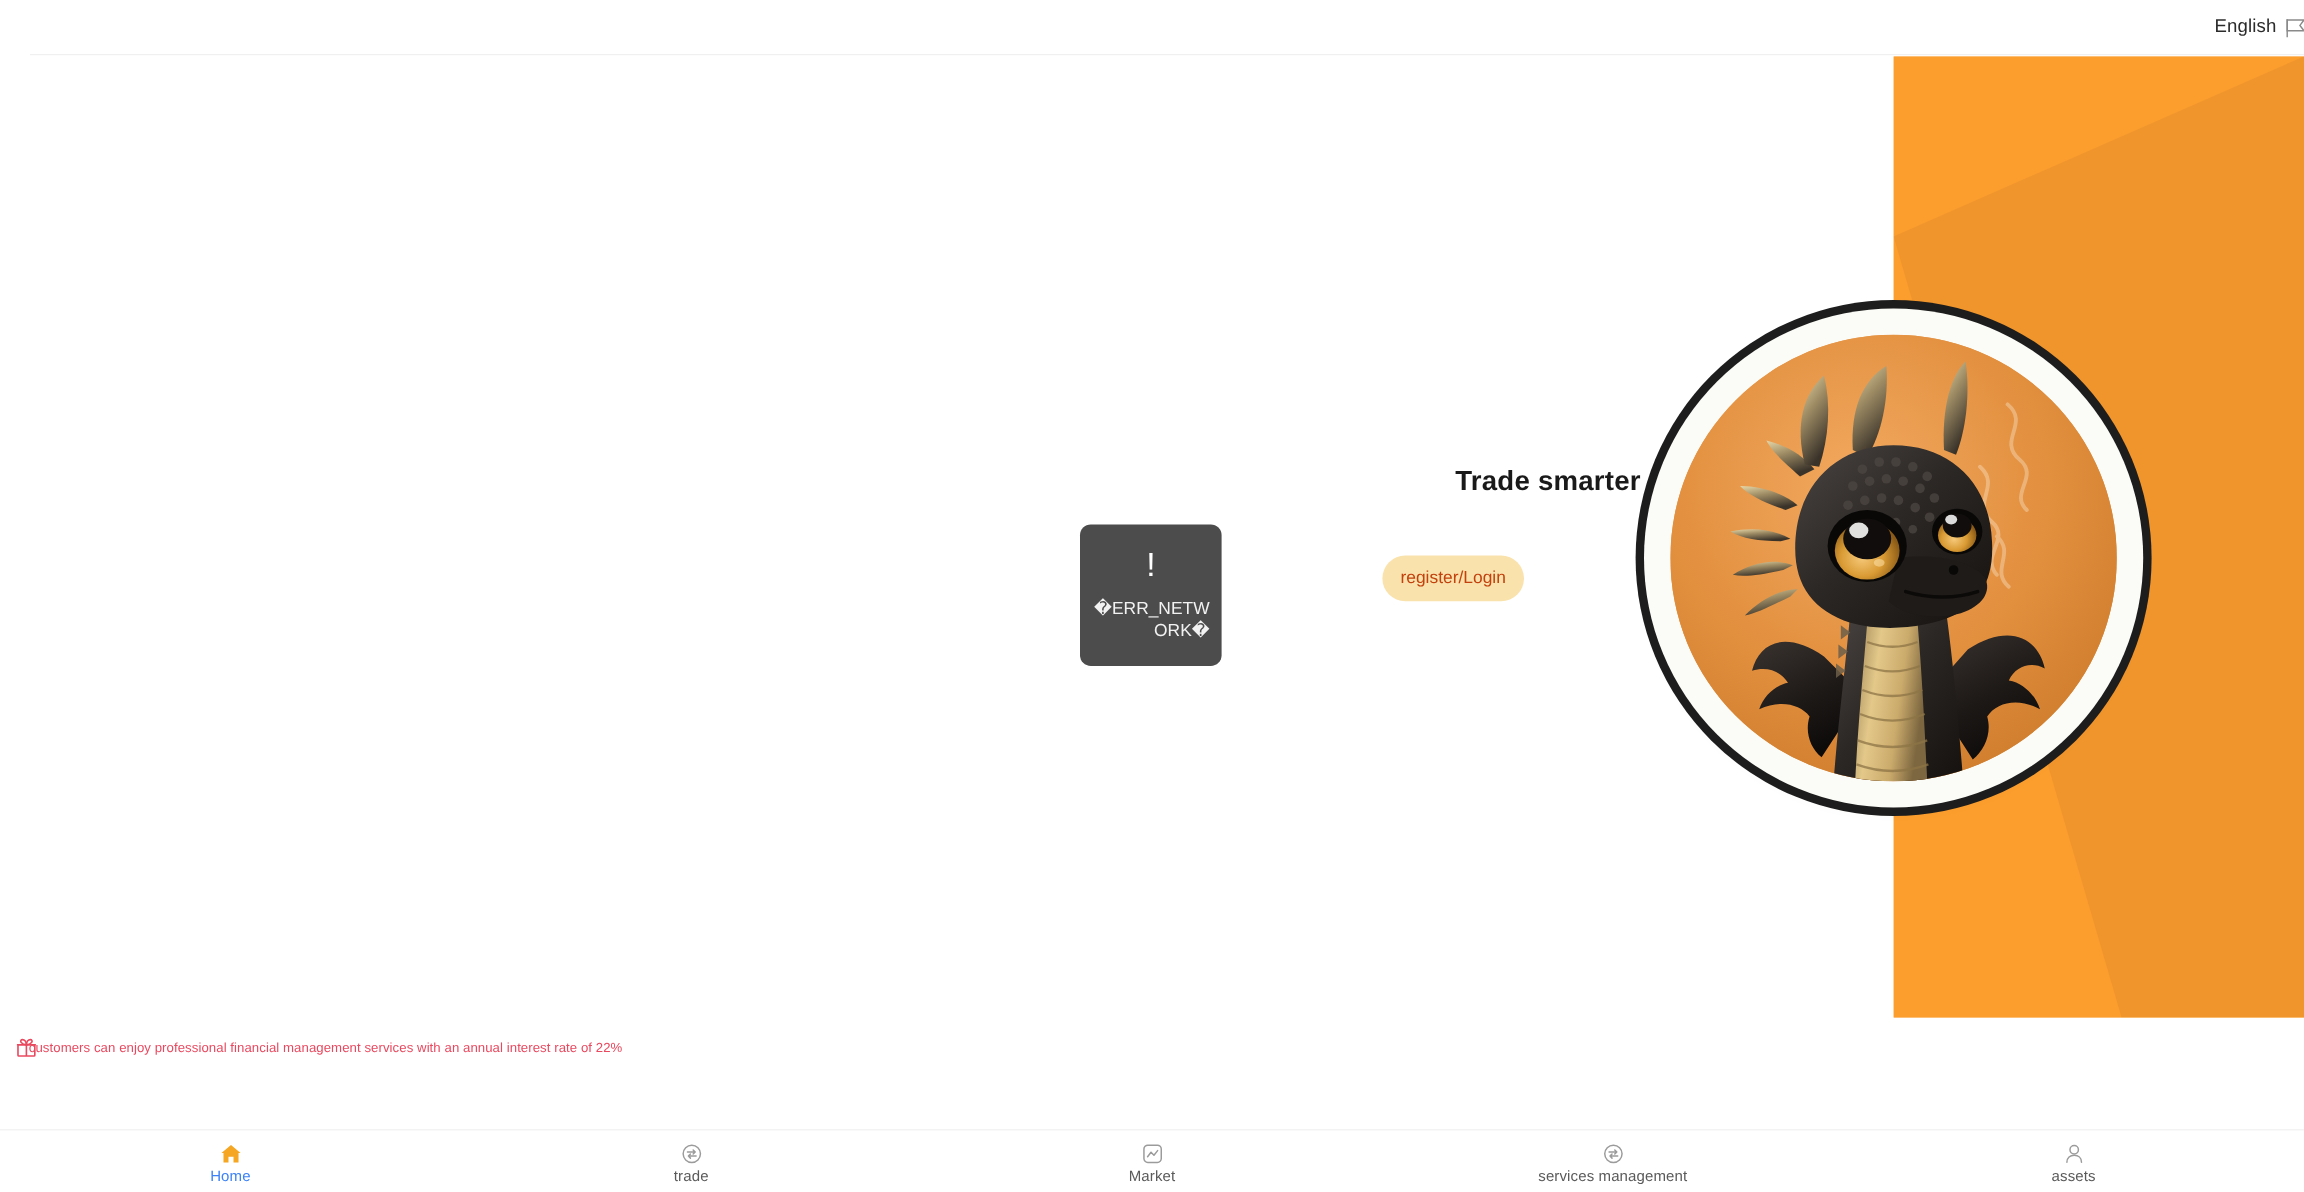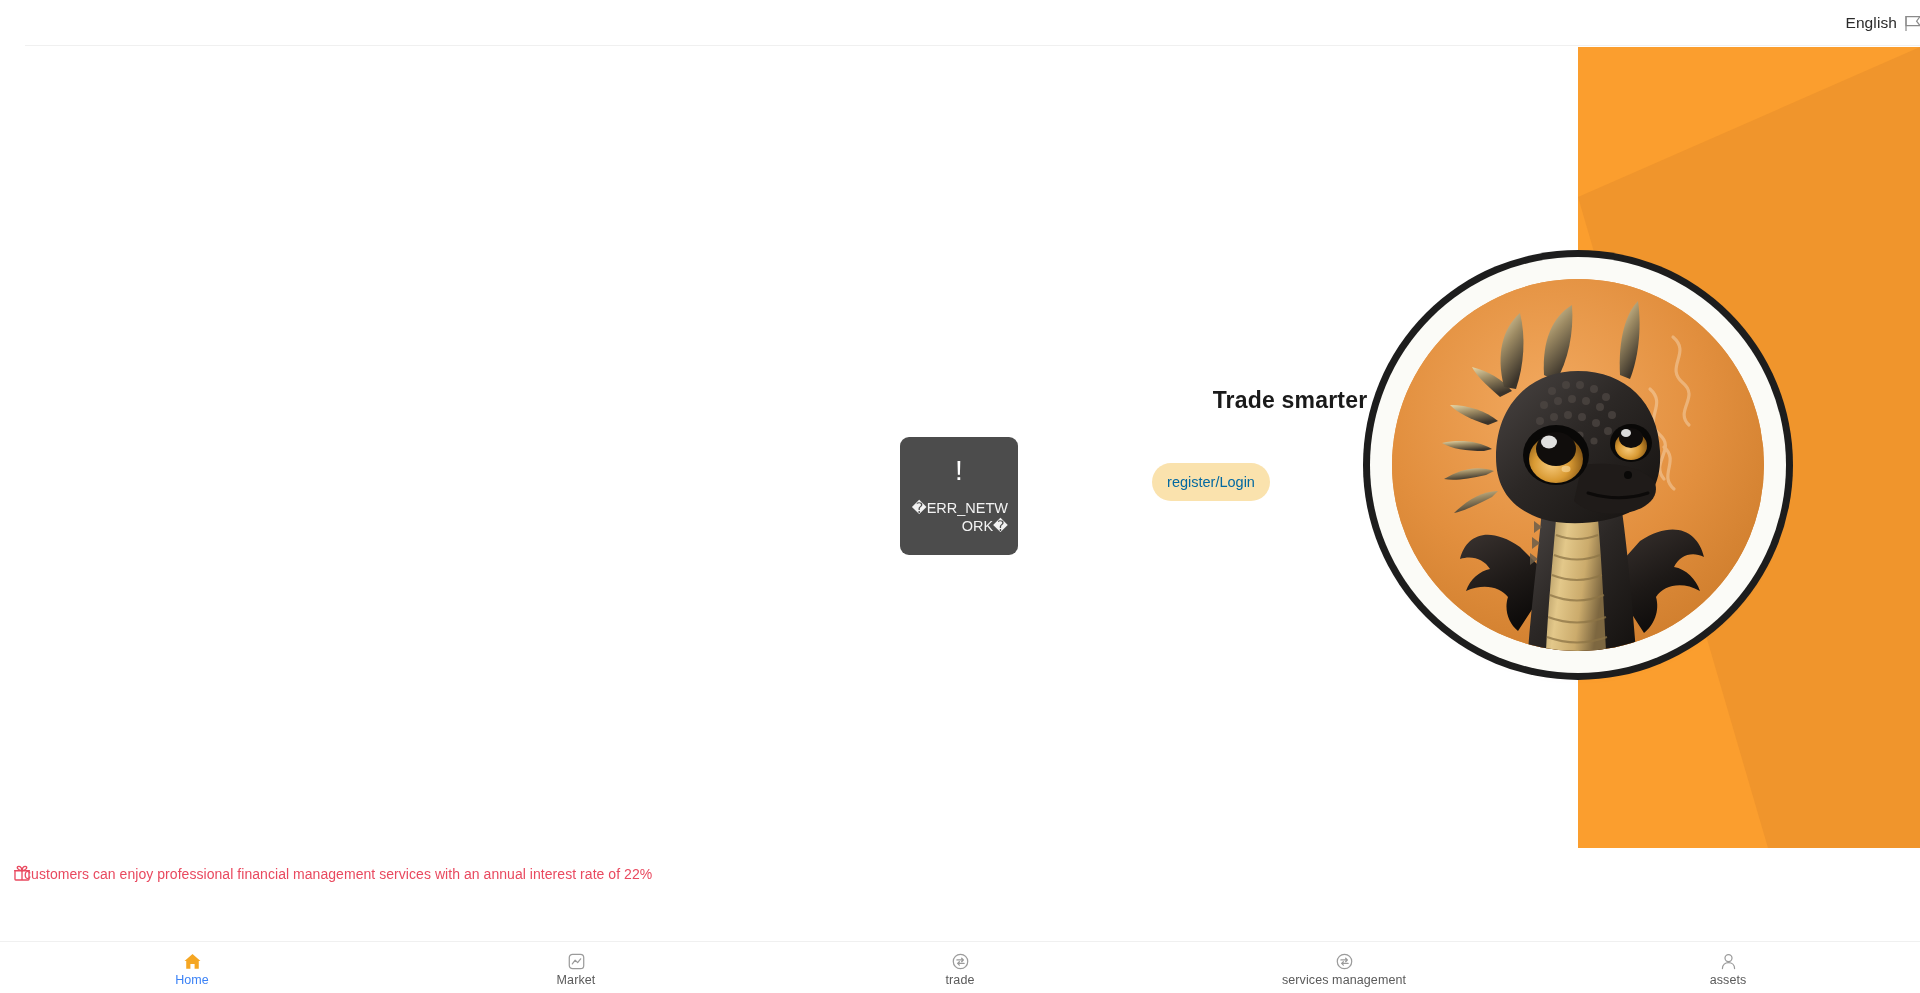--- a/index.html
+++ b/index.html
@@ -118,21 +118,21 @@
   }
   .register-btn {
     position: absolute;
     left: 1152px;
     top: 463px;
     width: 118px;
     height: 38px;
     border: none;
     border-radius: 19px;
     background: #fae2ad;
-    color: #0369a1;
+    color: #c2410c;
     font-size: 14.5px;
     font-family: "Liberation Sans", "DejaVu Sans", sans-serif;
     cursor: pointer;
   }
 
   
   .toast {
     position: absolute;
     left: 900px;
     top: 437px;
@@ -179,21 +179,21 @@
     top: 6px;
     width: 18px;
     height: 18px;
     z-index: 1;
   }
   .notice-text {
     position: absolute;
     left: 24px;
     top: 3px;
     white-space: nowrap;
-    font-size: 14px;
+    font-size: 11px;
     color: #e9495f;
     letter-spacing: 0.05px;
     line-height: 26px;
   }
 
   
   .bottom-nav {
     position: absolute;
     left: 0;
     bottom: 0;
@@ -400,46 +400,46 @@
         <svg class="nav-icon" viewBox="0 0 20 20" fill="#f5a623">
           <path d="M10 2.2 L1.6 9.4 L3.4 9.4 L3.4 17.6 L7.8 17.6 L7.8 12.6 L12.2 12.6 L12.2 17.6 L16.6 17.6 L16.6 9.4 L18.4 9.4 Z"></path>
         </svg>
       </span>
       <span class="nav-label">Home</span>
     </div>
 
     <div class="nav-item">
       <span>
         <svg class="nav-icon" viewBox="0 0 20 20" fill="none" stroke="#9b9b9b" stroke-width="1.3">
+          <circle cx="10" cy="10" r="7.6"></circle>
+          <path d="M6.2 8.4 L13 8.4 M11.2 6.6 L13 8.4 L11.2 10.2" stroke-linecap="round" stroke-linejoin="round"></path>
+          <path d="M13.8 12 L7 12 M8.8 10.2 L7 12 L8.8 13.8" stroke-linecap="round" stroke-linejoin="round"></path>
+        </svg>
+      </span>
+      <span class="nav-label">trade</span>
+    </div>
+
+    <div class="nav-item">
+      <span>
+        <svg class="nav-icon" viewBox="0 0 20 20" fill="none" stroke="#9b9b9b" stroke-width="1.3">
           <rect x="2.4" y="2.4" width="15.2" height="15.2" rx="3.4"></rect>
           <path d="M5.6 12.6 L8.6 8.6 L11.2 11.2 L14.4 7.2" stroke-linecap="round" stroke-linejoin="round"></path>
         </svg>
       </span>
       <span class="nav-label">Market</span>
     </div>
 
     <div class="nav-item">
       <span>
         <svg class="nav-icon" viewBox="0 0 20 20" fill="none" stroke="#9b9b9b" stroke-width="1.3">
           <circle cx="10" cy="10" r="7.6"></circle>
           <path d="M6.2 8.4 L13 8.4 M11.2 6.6 L13 8.4 L11.2 10.2" stroke-linecap="round" stroke-linejoin="round"></path>
           <path d="M13.8 12 L7 12 M8.8 10.2 L7 12 L8.8 13.8" stroke-linecap="round" stroke-linejoin="round"></path>
         </svg>
       </span>
-      <span class="nav-label">trade</span>
-    </div>
-
-    <div class="nav-item">
-      <span>
-        <svg class="nav-icon" viewBox="0 0 20 20" fill="none" stroke="#9b9b9b" stroke-width="1.3">
-          <circle cx="10" cy="10" r="7.6"></circle>
-          <path d="M6.2 8.4 L13 8.4 M11.2 6.6 L13 8.4 L11.2 10.2" stroke-linecap="round" stroke-linejoin="round"></path>
-          <path d="M13.8 12 L7 12 M8.8 10.2 L7 12 L8.8 13.8" stroke-linecap="round" stroke-linejoin="round"></path>
-        </svg>
-      </span>
       <span class="nav-label">services management</span>
     </div>
 
     <div class="nav-item">
       <span>
         <svg class="nav-icon" viewBox="0 0 20 20" fill="none" stroke="#9b9b9b" stroke-width="1.3">
           <circle cx="10" cy="6.4" r="3.7"></circle>
           <path d="M3.6 17.4 C3.6 13.4 6.5 11.2 10 11.2 C13.5 11.2 16.4 13.4 16.4 17.4" stroke-linecap="round"></path>
         </svg>
       </span>

